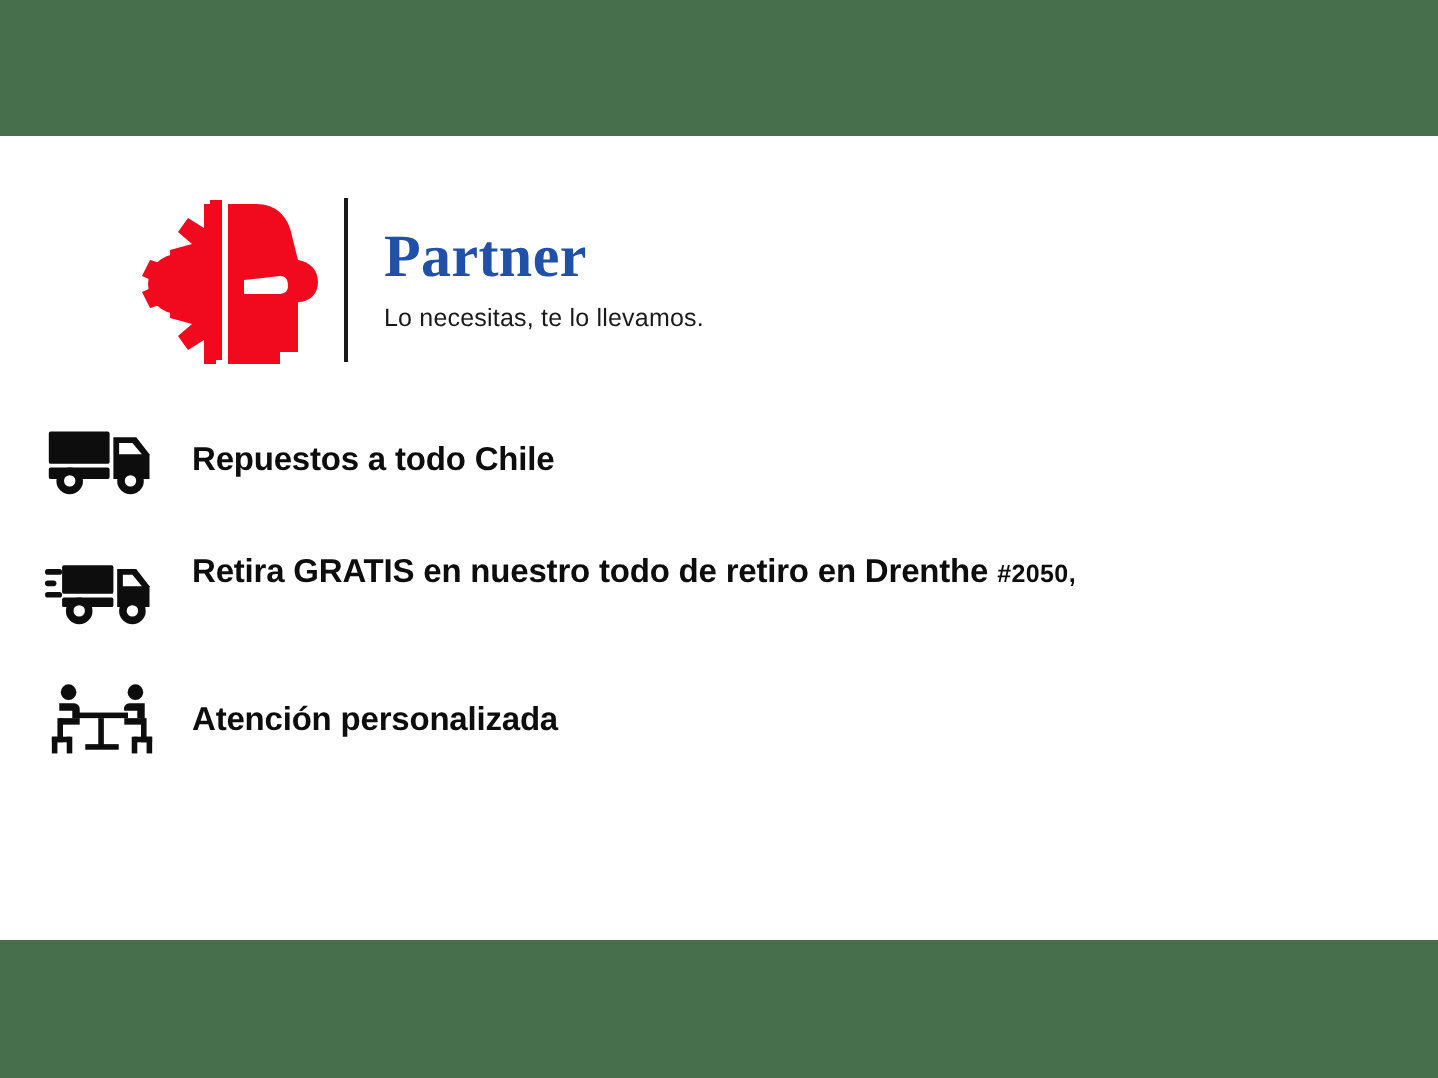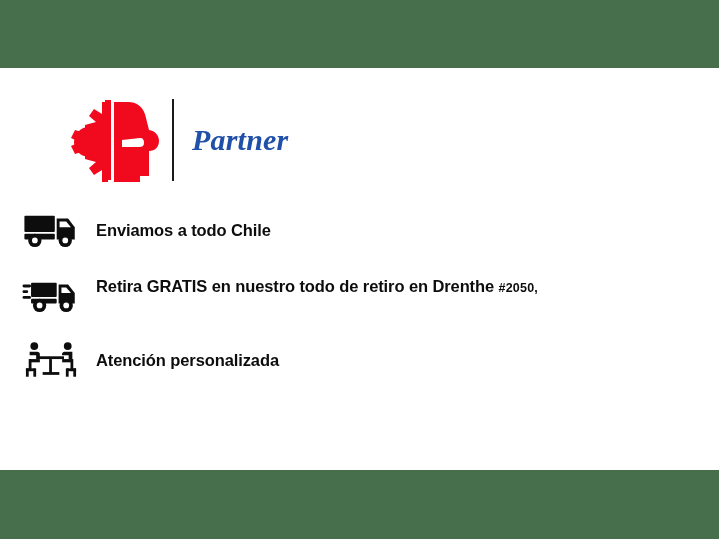--- a/index.html
+++ b/index.html
@@ -60,21 +60,20 @@
     flex-direction: column;
     justify-content: center;
   }
   .brand-line {
     font-family: "Liberation Serif", serif;
     font-weight: bold;
     color: #2050a8;
     font-size: 30px;
     line-height: 32px;
     letter-spacing: 0.2px;
-    font-style: italic;
   }
   .brand-tagline {
     font-family: "Liberation Sans", sans-serif;
     font-weight: normal;
     color: #1a1a1a;
     font-size: 12.5px;
     line-height: 16px;
     margin-top: 6px;
     letter-spacing: 0.1px;
   }
@@ -160,20 +159,21 @@
 
           <path d="M64 44 L82 42 C 85 42 86 44 86 47 C 86 50 84 51 81 51 L64 51 Z" fill="#ffffff"></path>
         </g>
       </svg>
     </div>
 
     <div class="logo-divider"></div>
 
     <div class="logo-words">
       <div class="brand-line">Partner</div>
+      <div class="brand-tagline">Lo necesitas, te lo llevamos.</div>
     </div>
 
   </div>
 
   <div class="features">
 
     <div class="feature-row">
       <div class="feature-icon">
         <svg viewBox="0 0 60 40" width="58" height="38" aria-hidden="true">
           <g fill="#0d0d0d">
@@ -181,21 +181,21 @@
             <rect x="2" y="24" width="32" height="6" rx="1"></rect>
             <path d="M36 8 L48 8 L55 17 L55 30 L36 30 Z"></path>
             <path d="M39 11 L46 11 L51 17 L39 17 Z" fill="#ffffff"></path>
             <circle cx="13" cy="31" r="7"></circle>
             <circle cx="13" cy="31" r="3" fill="#ffffff"></circle>
             <circle cx="45" cy="31" r="7"></circle>
             <circle cx="45" cy="31" r="3" fill="#ffffff"></circle>
           </g>
         </svg>
       </div>
-      <div class="feature-text">Enviamos a todo Chile</div>
+      <div class="feature-text">Repuestos a todo Chile</div>
     </div>
 
     <div class="feature-row">
       <div class="feature-icon">
         <svg viewBox="0 0 60 40" width="58" height="38" aria-hidden="true">
           <g fill="#0d0d0d">
             <rect x="0" y="9" width="9" height="3" rx="1.5"></rect>
             <rect x="0" y="15" width="6" height="3" rx="1.5"></rect>
             <rect x="0" y="21" width="9" height="3" rx="1.5"></rect>
             <rect x="9" y="7" width="27" height="15" rx="1"></rect>

